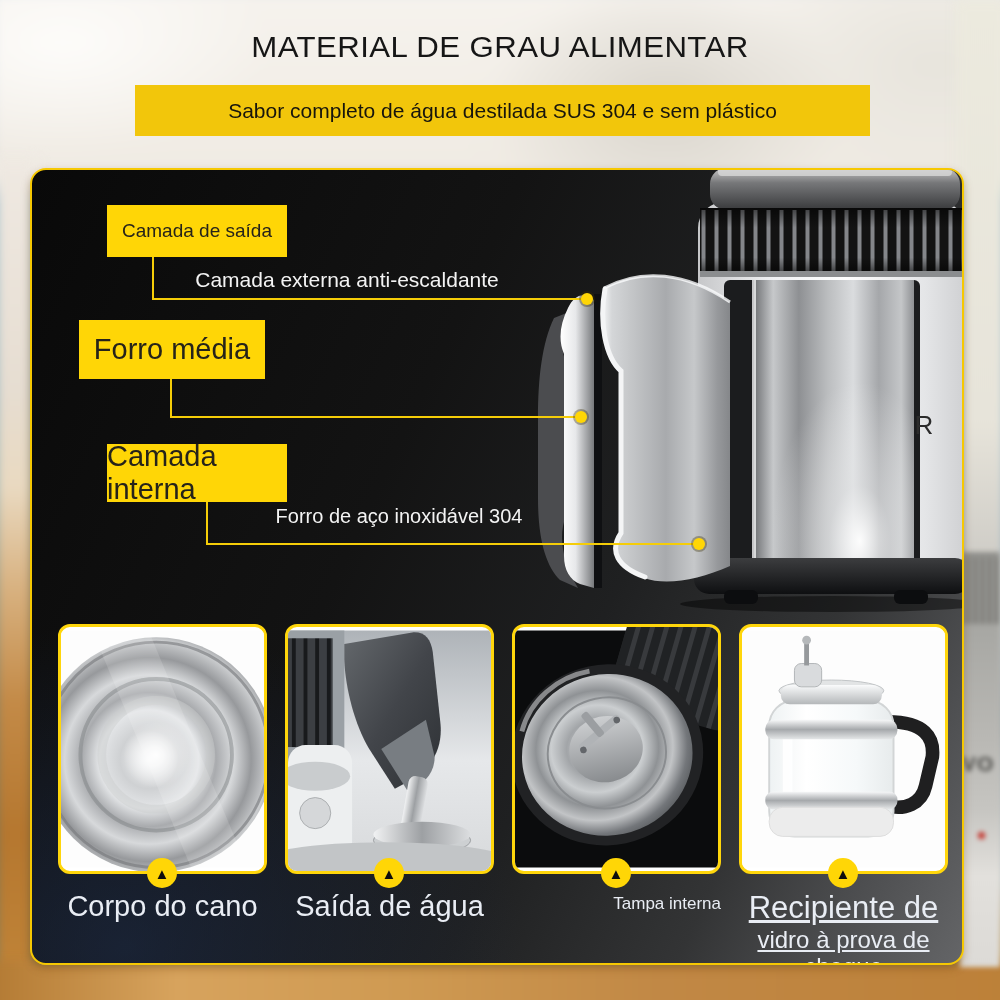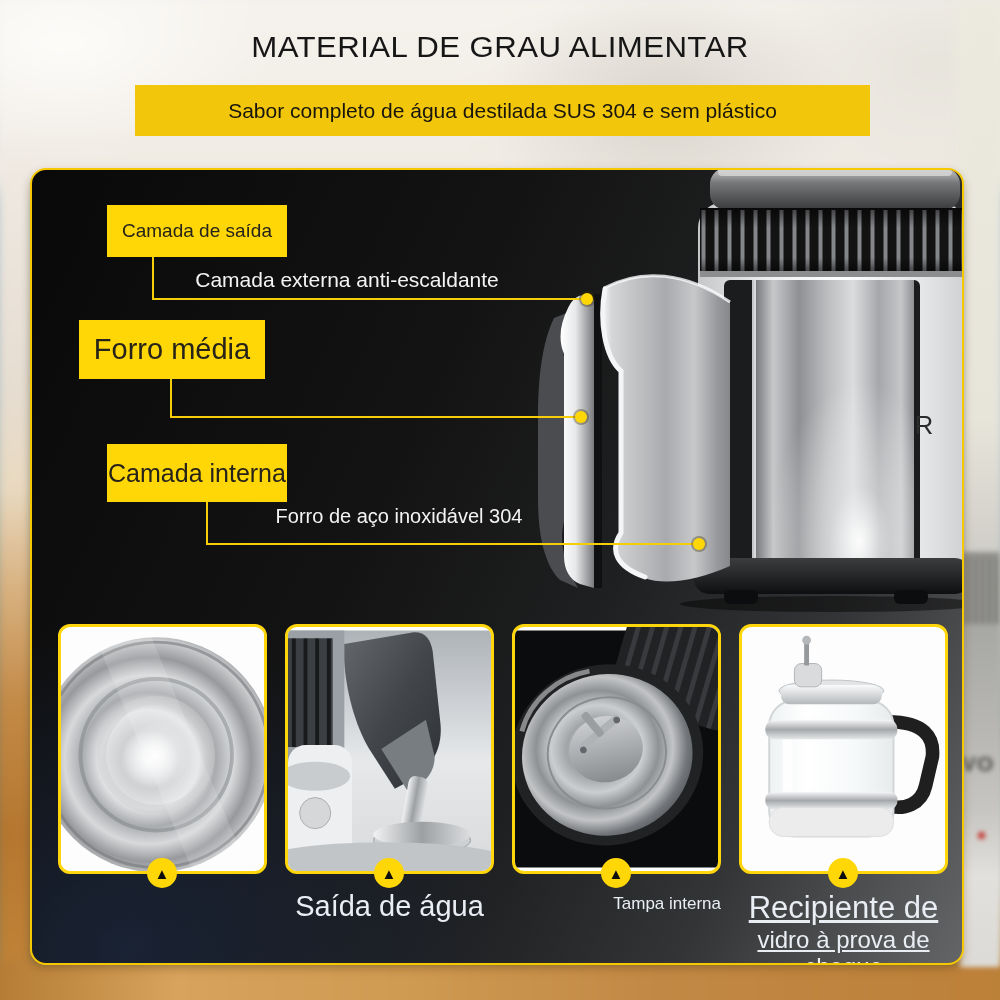--- a/index.html
+++ b/index.html
@@ -41,21 +41,21 @@
     background:
       radial-gradient(640px 520px at 10% 98%, rgba(30,45,74,.6) 0%, rgba(30,45,74,0) 62%),
       linear-gradient(115deg,#090909 0%,#131313 38%,#1f2021 60%,#333435 78%,#4e4f51 90%,#646567 100%);}
 
   .product-svg{position:absolute;left:470px;top:-2px;width:464px;height:447px;}
 
   
   .tag{position:absolute;background:#ffd606;color:#26231a;display:flex;align-items:center;justify-content:center;}
   .tag1{left:27px;top:35px;width:180px;height:52px;font-size:19px;margin-left:48px;}
   .tag2{left:47px;top:150px;width:186px;height:59px;font-size:29px;}
-  .tag3{left:75px;top:274px;width:180px;height:58px;font-size:25px;}
+  .tag3{left:75px;top:274px;width:180px;height:58px;font-size:29px;}
   .vline,.hline{position:absolute;background:#f5cd08;}
   .vline{width:2px;}.hline{height:2px;}
   .v1{left:120px;top:87px;height:42px;}   .h1{left:120px;top:128px;width:436px;}
   .v2{left:138px;top:209px;height:38px;}  .h2{left:138px;top:246px;width:411px;}
   .v3{left:174px;top:332px;height:42px;}  .h3{left:174px;top:373px;width:493px;}
   .dot{position:absolute;width:12px;height:12px;border-radius:50%;background:#ffd606;
        box-shadow:0 0 0 2px rgba(60,50,0,.35);}
   .d1{left:549px;top:123px;} .d2{left:543px;top:241px;} .d3{left:661px;top:368px;}
   .desc{position:absolute;color:#f3f3f3;text-align:center;}
   .desc1{left:150px;top:98px;width:330px;font-size:21px;}
@@ -358,20 +358,24 @@
         <rect x="64" y="12" width="5" height="24" fill="#96999c"></rect>
         <circle cx="66.5" cy="10" r="4.5" fill="#b5b8ba"></circle>
       </svg>
     </figure>
 
     <div class="badge b1">▲</div>
     <div class="badge b2">▲</div>
     <div class="badge b3">▲</div>
     <div class="badge b4">▲</div>
 
+    <div class="caption cap1">
+      <span class="line1">Corpo do cano</span>
+      
+    </div>
     <div class="caption cap2">
       <span class="line1">Saída de água</span>
       
     </div>
     <div class="caption cap3">
       <span class="line1">Tampa interna</span>
       
     </div>
     <div class="caption cap4">
       <span class="line1">Recipiente de</span>

